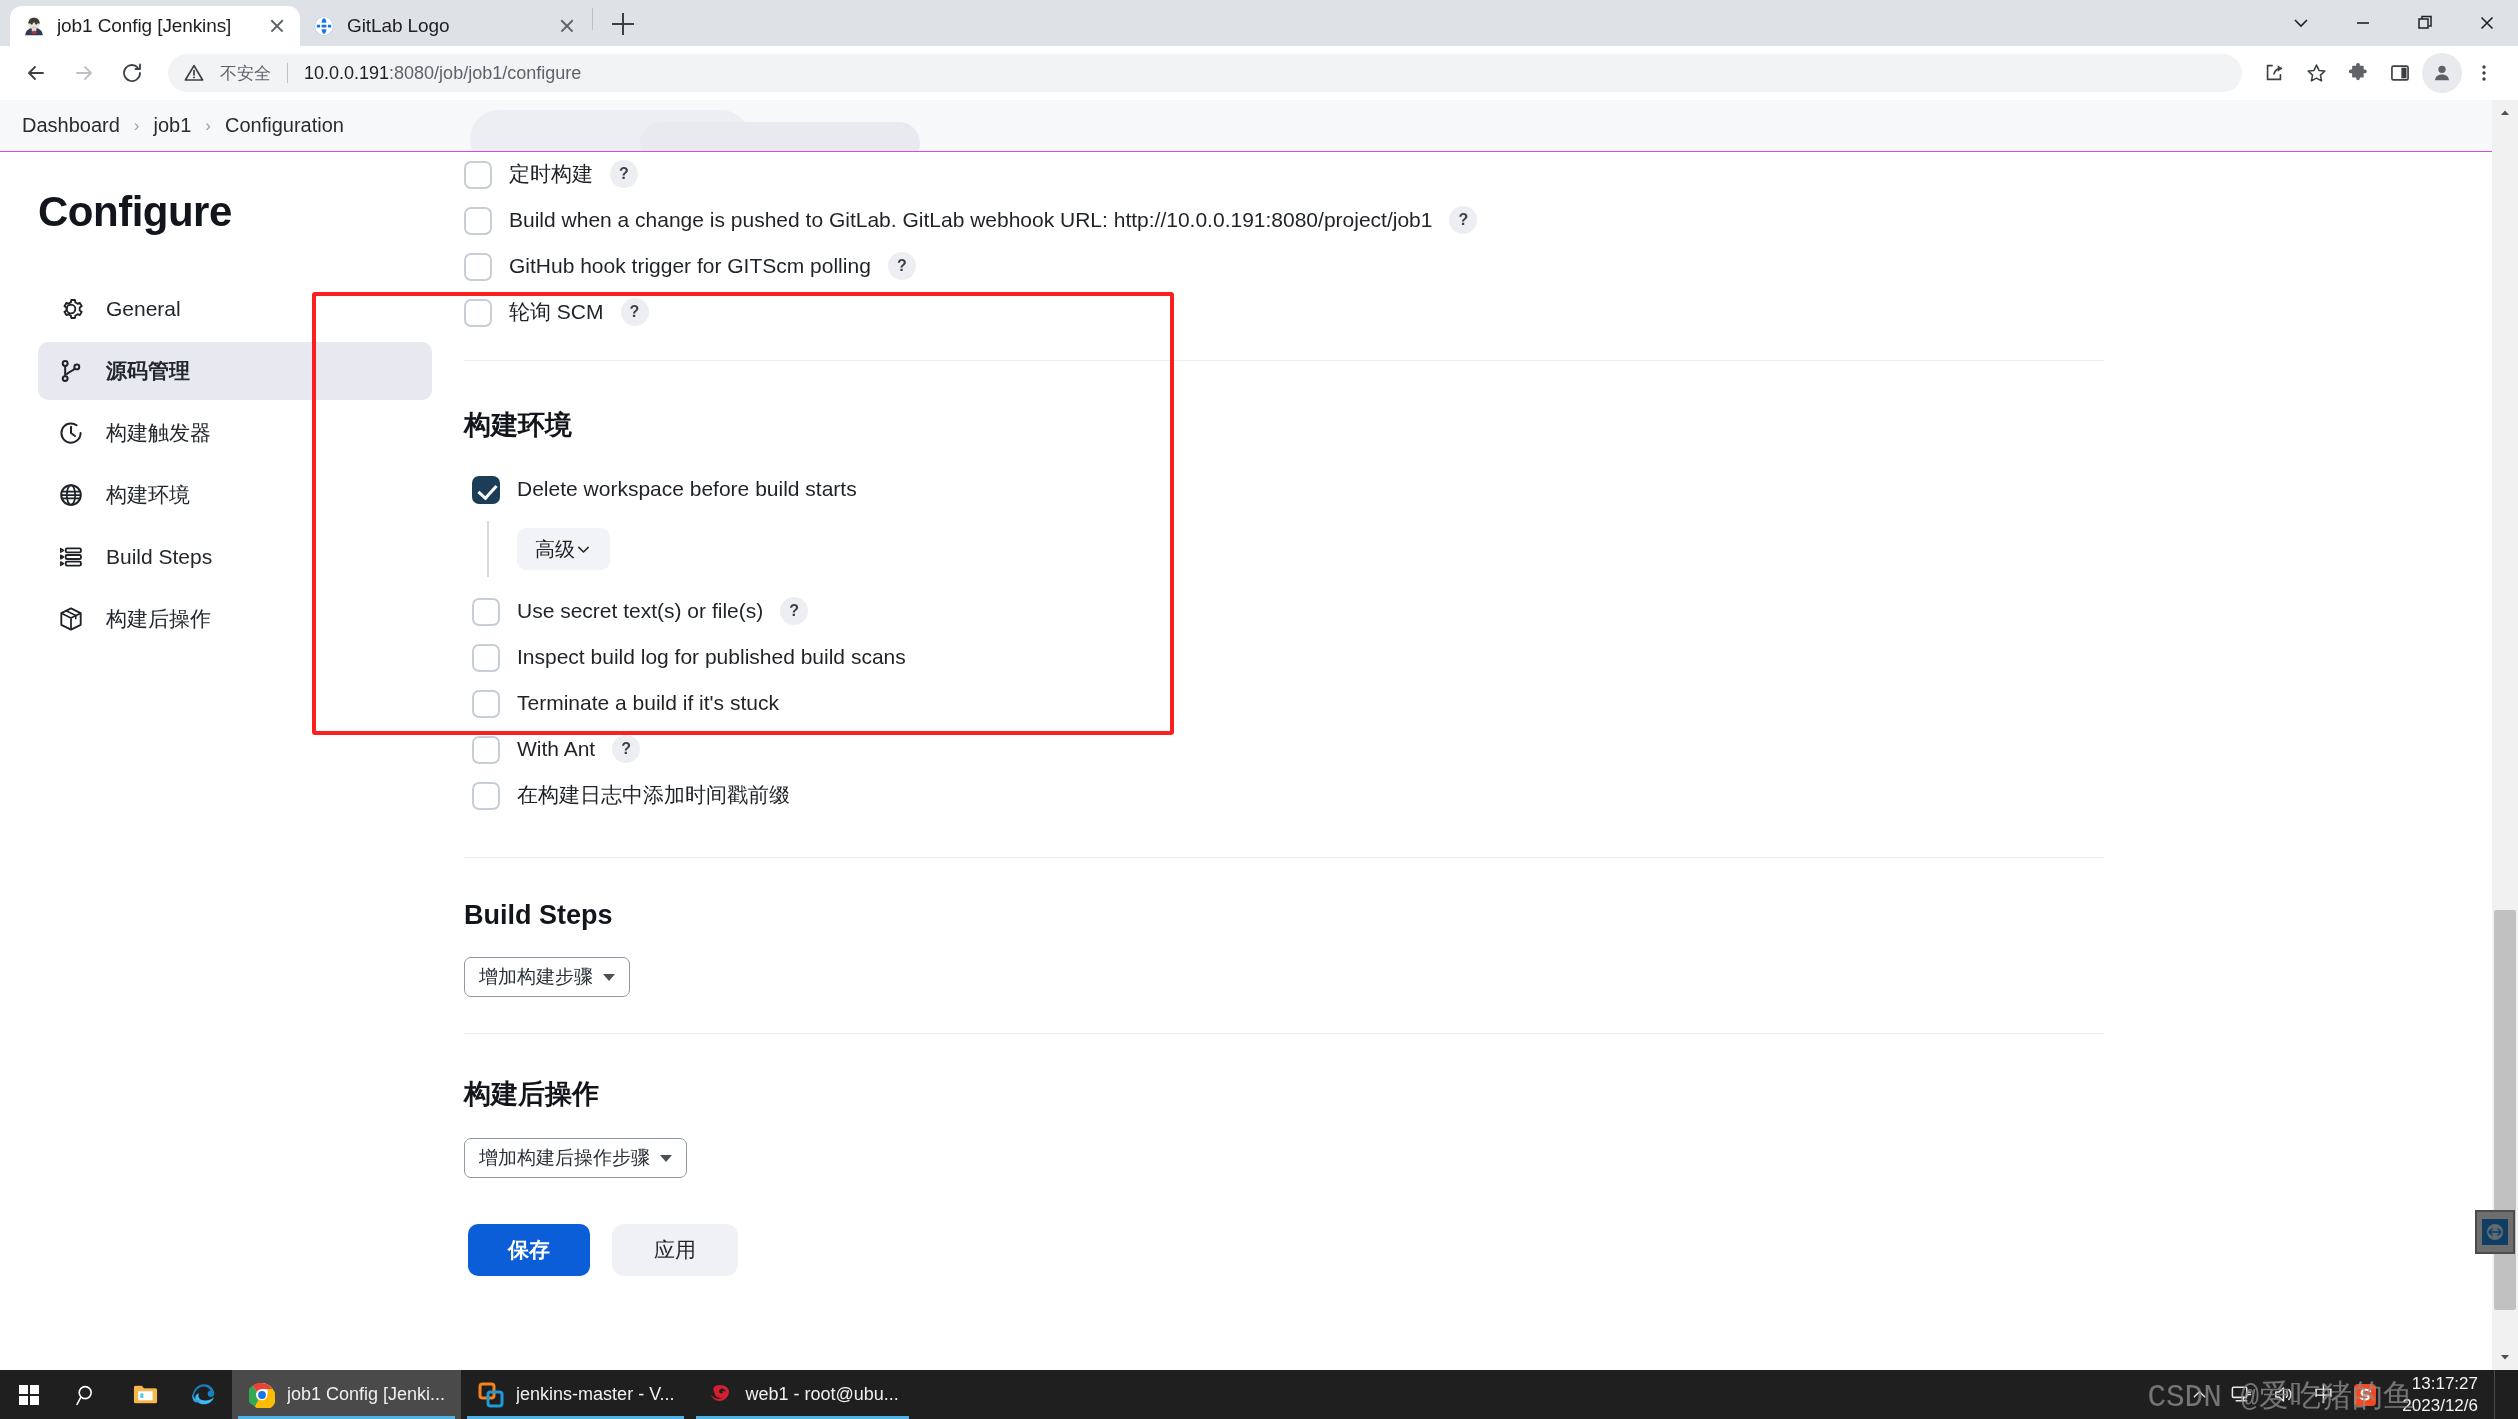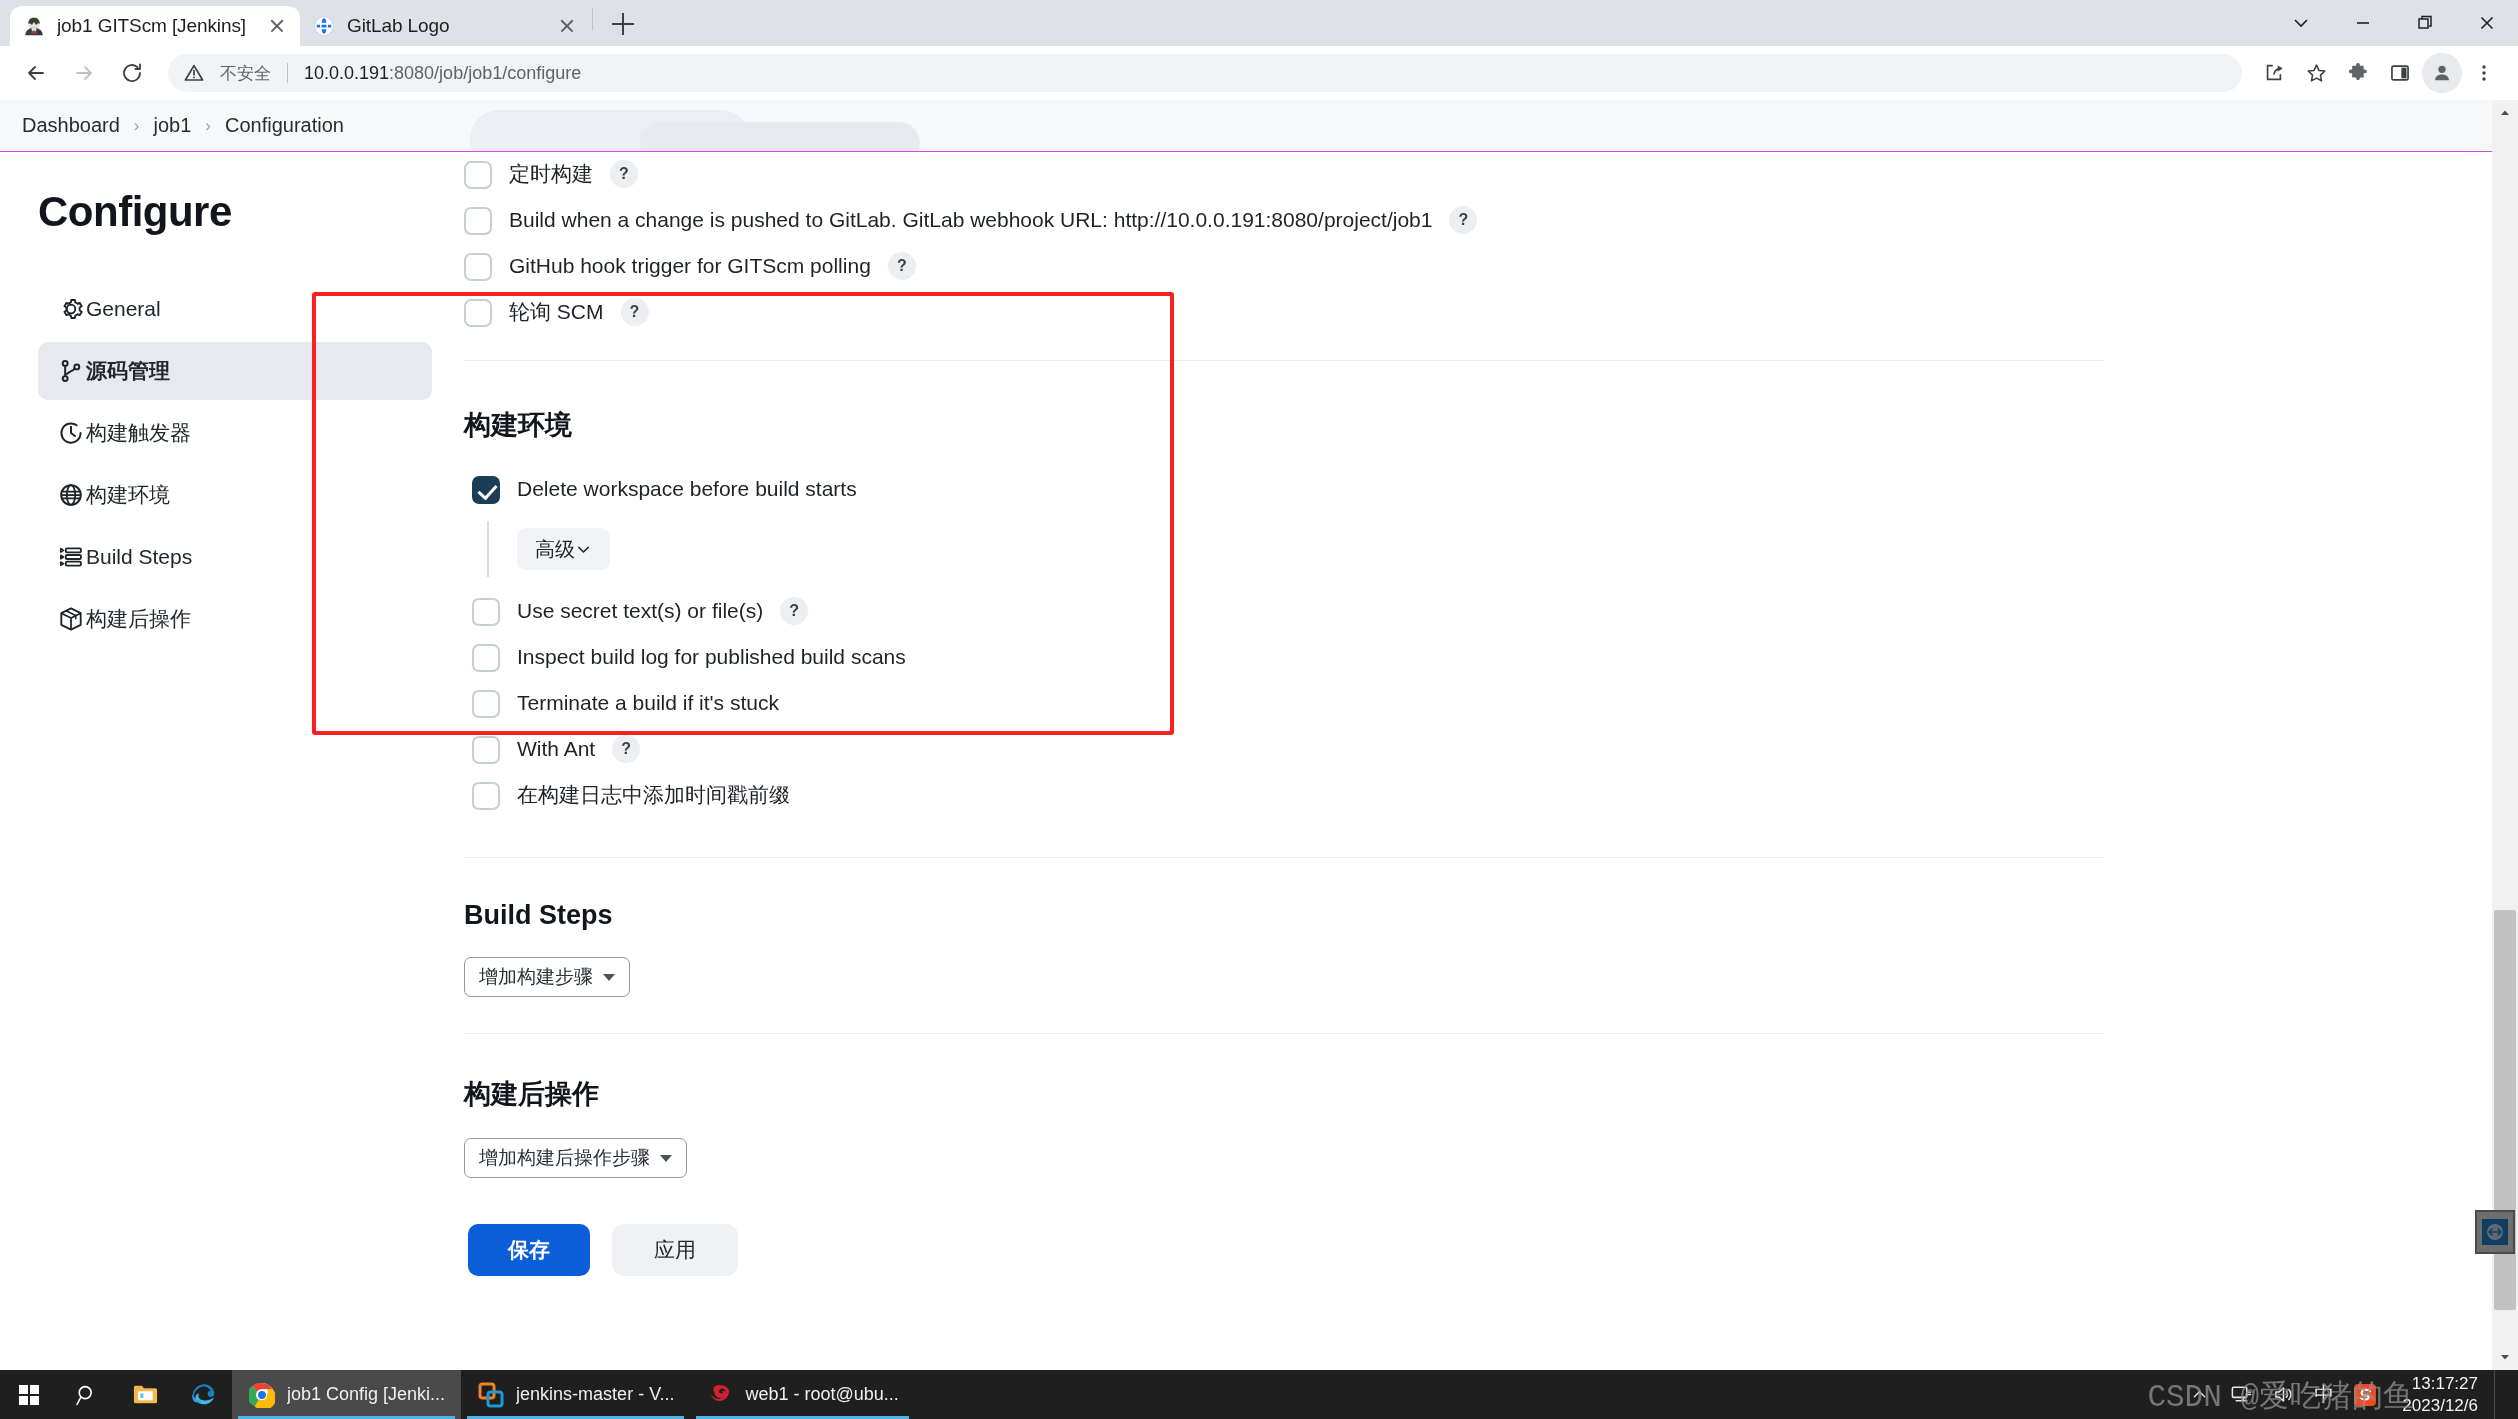--- a/index.html
+++ b/index.html
@@ -74,21 +74,21 @@
     background:#e8eaf0; border-radius:24px;
   }
 
   .page { display:flex; height:1218px; position:relative; }
 
   
   .sidebar { width:460px; flex:0 0 460px; padding: 36px 28px 0 38px; }
   .page-title { font-size:42px; font-weight:bold; color:#12161c; letter-spacing:-0.5px; margin-bottom: 44px; }
   .nav { display:flex; flex-direction:column; gap: 4px; }
   .nav-item {
-    display:flex; align-items:center; height:58px; padding: 0 18px;
+    display:flex; align-items:center; gap:20px; height:58px; padding: 0 18px;
     border-radius:10px; cursor:pointer; color:#23282d;
   }
   .nav-item.active { background:#e7e8f0; }
   .nav-item .nav-ico { width:30px; height:30px; flex:0 0 30px; display:flex; align-items:center; justify-content:center; }
   .nav-item .nav-lbl { font-size:21px; }
   .nav-item.active .nav-lbl { font-weight:bold; }
 
   
   .main { flex:1; padding-top: 2px; position:relative; }
   .main-inner { width: 1650px; padding-left: 4px; }
@@ -193,21 +193,21 @@
           <ellipse cx="12" cy="9" rx="6.4" ry="6.8" fill="#e8e3d8"></ellipse>
           <path d="M5.8 8.2a6.3 6.3 0 0 1 12.4 0c0 .9-.3 1.6-.6 1.6-.4 0-.3-1.2-.9-1.2-.5 0-.3 1-1 .9-.6-.1-.5-1.4-1.2-1.4-.6 0-.4 1.1-1.1 1-.7 0-.6-1.3-1.3-1.3-.7 0-.6 1.3-1.3 1.3-.7.1-.5-1-1.1-1-.7 0-.6 1.3-1.2 1.4-.7.1-.5-.9-1-.9-.6 0-.5 1.2-.9 1.2-.4 0-.8-.7-.8-1.6z" fill="#3e3a37"></path>
           <circle cx="9.6" cy="9.4" r="1.1" fill="#2b2b2b"></circle>
           <circle cx="14.4" cy="9.4" r="1.1" fill="#2b2b2b"></circle>
           <path d="M6.3 15.5c1.4-1 3.4-1.6 5.7-1.6s4.3.6 5.7 1.6c2.4 1.2 3.6 3.2 3.9 6.5H2.4c.3-3.3 1.5-5.3 3.9-6.5z" fill="#2f3a56"></path>
           <path d="M12 13.9c1 0 1.9.1 2.8.3l-.5 3.2-2.3 1.4-2.3-1.4-.5-3.2c.9-.2 1.8-.3 2.8-.3z" fill="#e3e0d8"></path>
           <path d="M10.3 17.2h3.4l-.7 1.4h-2z" fill="#c0392b"></path>
           <path d="M9.1 18.1l2.9 1.3 2.9-1.3.5 1.2-3.4 1.6-3.4-1.6z" fill="#c0392b"></path>
         </svg>
       </span>
-      <span class="tab-title">job1 GITScm [Jenkins]</span>
+      <span class="tab-title">job1 Config [Jenkins]</span>
       <span class="tab-close"></span>
     </div>
 
     <div class="tab inactive">
       <span class="favicon">
         <svg width="22" height="22" viewBox="0 0 24 24">
           <circle cx="12" cy="12" r="10" fill="#1a73e8"></circle>
           <path d="M12 2a10 10 0 0 0 0 20 10 10 0 0 0 0-20zm0 1.6c1.3 0 2.6 2 2.6 4.9H9.4C9.4 5.6 10.7 3.6 12 3.6zM4.2 10.5h3.6c-.1 1-.1 2 0 3H4.2a8.4 8.4 0 0 1 0-3zm5.2 0h5.2c.1 1 .1 2 0 3H9.4c-.1-1-.1-2 0-3zm6.8 0h3.6a8.4 8.4 0 0 1 0 3h-3.6c.1-1 .1-2 0-3zM12 20.4c-1.3 0-2.6-2-2.6-4.9h5.2c0 2.9-1.3 4.9-2.6 4.9z" fill="#ffffff"></path>
         </svg>
       </span>

